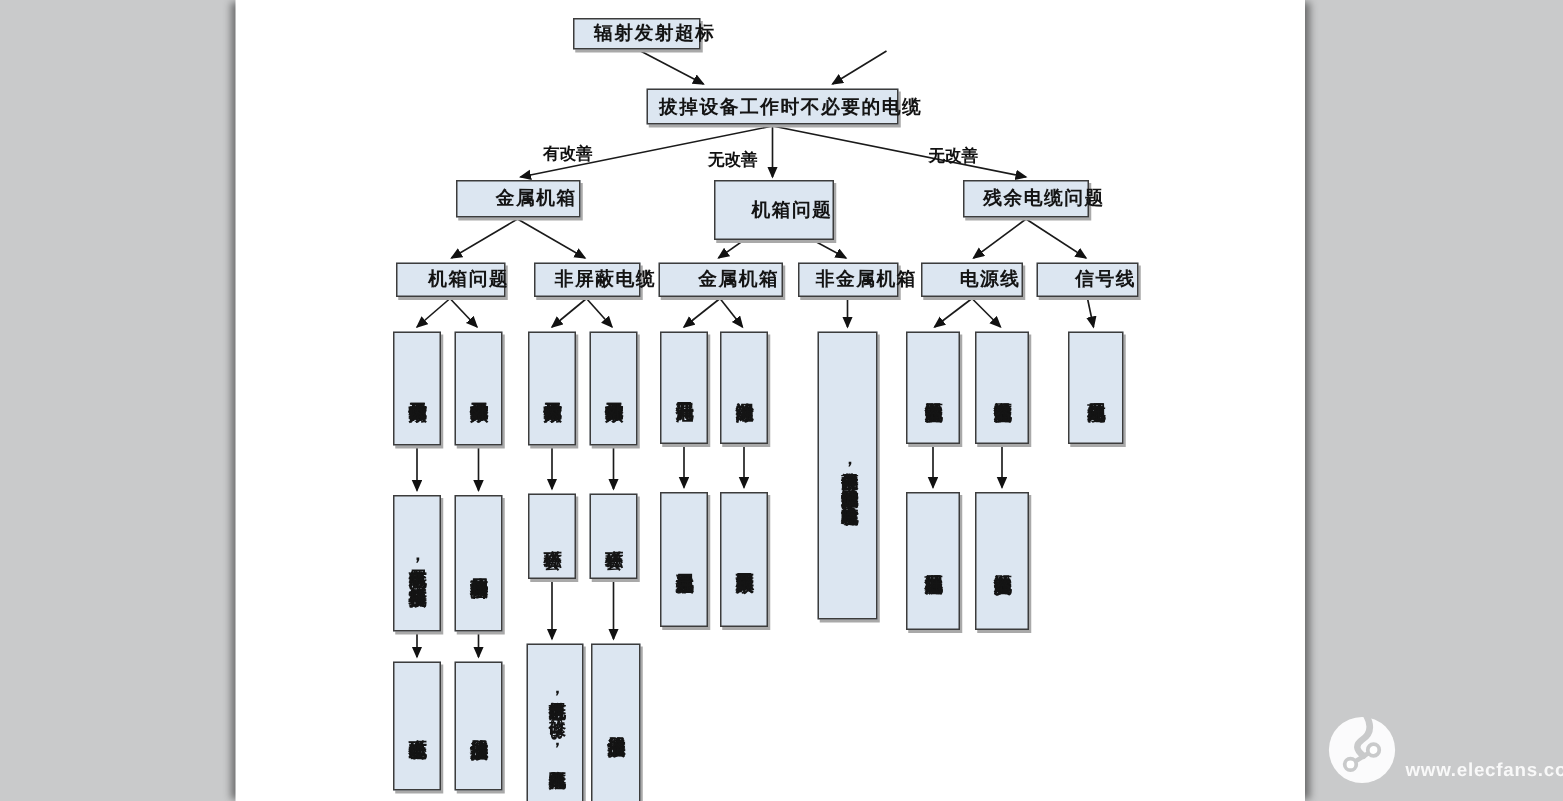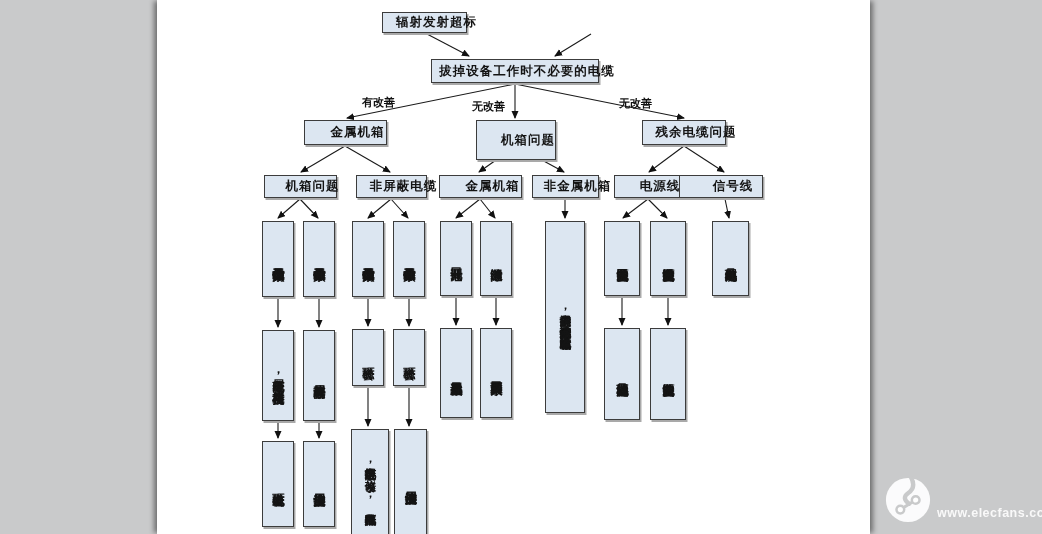--- a/index.html
+++ b/index.html
@@ -82,21 +82,21 @@
 
   <div class="node h" style="left:147px;top:120px;width:83px;height:25px">金属机箱</div>
   <div class="node h" style="left:319px;top:120px;width:80px;height:40px">机箱问题</div>
   <div class="node h" style="left:485px;top:120px;width:84px;height:25px">残余电缆问题</div>
 
   <div class="node h" style="left:107px;top:175px;width:73px;height:23px">机箱问题</div>
   <div class="node h" style="left:199px;top:175px;width:71px;height:23px">非屏蔽电缆</div>
   <div class="node h" style="left:282px;top:175px;width:83px;height:23px">金属机箱</div>
   <div class="node h" style="left:375px;top:175px;width:67px;height:23px">非金属机箱</div>
   <div class="node h" style="left:457px;top:175px;width:68px;height:23px">电源线</div>
-  <div class="node h" style="left:522px;top:175px;width:84px;height:23px">信号线</div>
+  <div class="node h" style="left:534px;top:175px;width:68px;height:23px">信号线</div>
 
   <div class="node v" style="left:105px;top:221px;width:32px;height:76px">干扰信号在工作频带内</div>
   <div class="node v" style="left:146px;top:221px;width:32px;height:76px">干扰信号在工作频带外</div>
   <div class="node v" style="left:195px;top:221px;width:32px;height:76px">干扰信号在工作频带内</div>
   <div class="node v" style="left:236px;top:221px;width:32px;height:76px">干扰信号在工作频带外</div>
   <div class="node v" style="left:283px;top:221px;width:32px;height:75px">开口孔泄漏</div>
   <div class="node v" style="left:323px;top:221px;width:32px;height:75px">缝隙泄漏</div>
   <div class="node v dlong" style="left:388px;top:221px;width:40px;height:192px">设备内部屏蔽，穿过屏蔽体的线进行滤波，或对机箱导电喷涂</div>
   <div class="node v" style="left:447px;top:221px;width:36px;height:75px">安装了电源滤波器</div>
   <div class="node v" style="left:493px;top:221px;width:36px;height:75px">没有安装电源滤波器</div>

